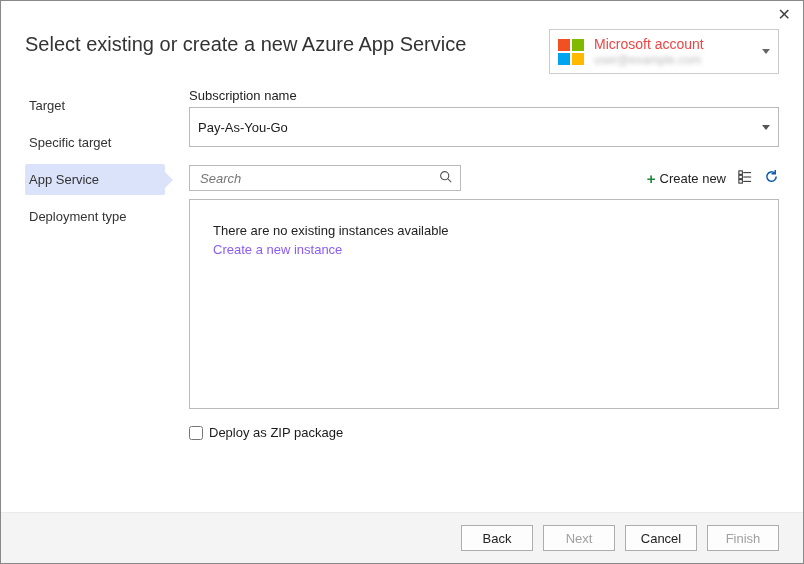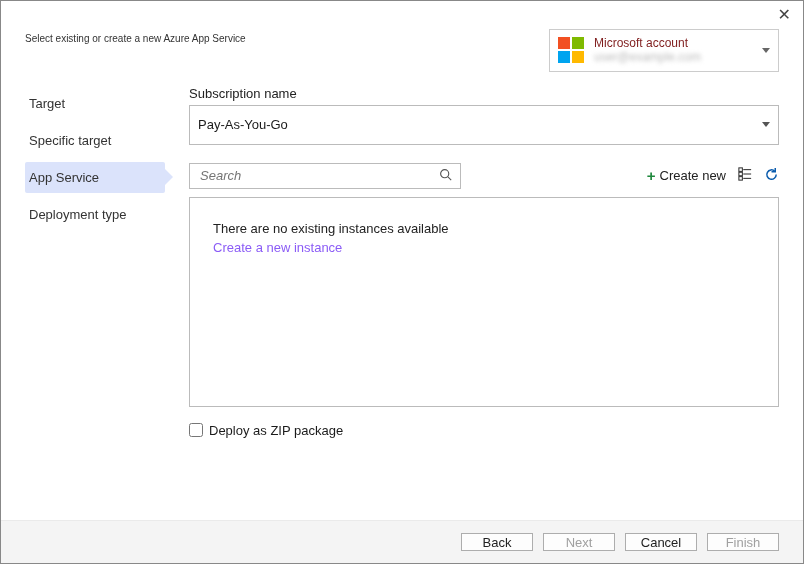--- a/index.html
+++ b/index.html
@@ -31,21 +31,21 @@
     padding: 28px 24px 0 24px;
   }
   .title-block { display:flex; flex-direction:column; }
   h1.title {
     font-size: 30px;
     font-weight: 300;
     margin: 0 0 6px 0;
     color: #222;
   }
   .subtitle {
-    font-size: 10px;
+    font-size: 20px;
     color: #333;
     font-weight: 400;
     margin-top: 4px;
   }
 
   .account-dropdown {
     display:flex;
     align-items:center;
     border:1px solid #ccc;
     padding:6px 8px;
@@ -58,21 +58,21 @@
     grid-template-columns: 1fr 1fr;
     grid-template-rows: 1fr 1fr;
     gap: 2px;
     margin-right: 10px;
   }
   .ms-logo div:nth-child(1){background:#f25022;}
   .ms-logo div:nth-child(2){background:#7fba00;}
   .ms-logo div:nth-child(3){background:#00a4ef;}
   .ms-logo div:nth-child(4){background:#ffb900;}
   .account-text { display:flex; flex-direction:column; line-height:1.2; flex:1; }
-  .account-text .line1 { font-size:12px; color:#7f1d1d; }
+  .account-text .line1 { font-size:14px; color:#ef4444; }
   .account-text .line2 {
     font-size:12px; color:#bbb;
     filter: blur(2px);
   }
   .account-caret {
     width:0;height:0;
     border-left:4px solid transparent;
     border-right:4px solid transparent;
     border-top:5px solid #666;
     margin-left:8px;
@@ -201,21 +201,21 @@
     bottom:0; left:0; right:0;
     background:#f4f4f4;
     border-top:1px solid #eaeaea;
     padding:12px 24px;
     display:flex;
     justify-content:flex-end;
     gap:10px;
   }
   .btn {
     min-width:72px;
-    height:18px;
+    height:26px;
     border:1px solid #adadad;
     background:#fdfdfd;
     font-size:13px;
     color:#222;
     cursor:pointer;
   }
   .btn:disabled {
     color:#a0a0a0;
     cursor:default;
   }

